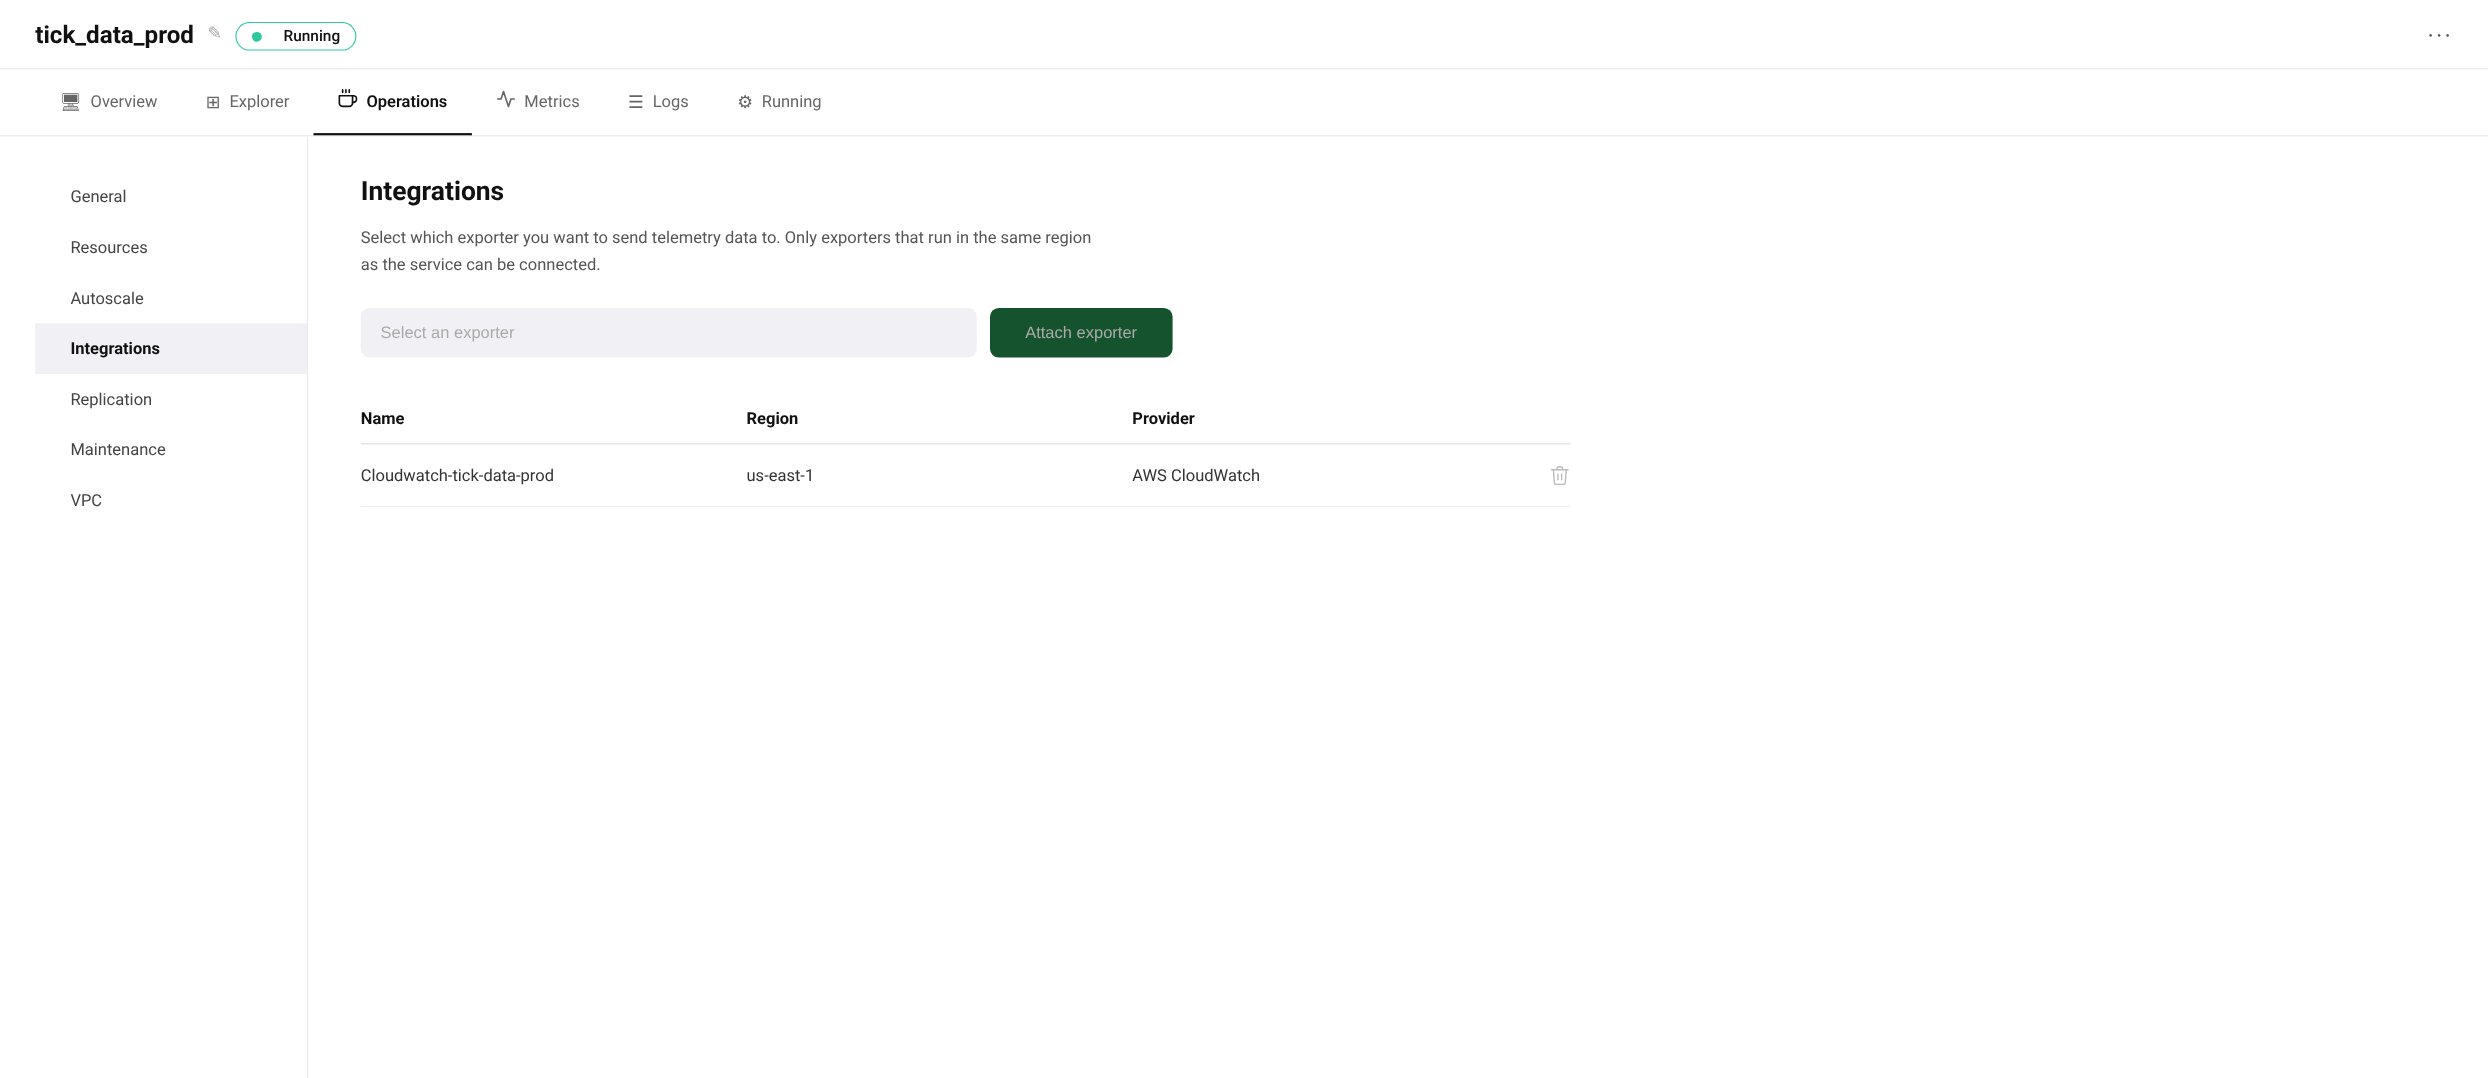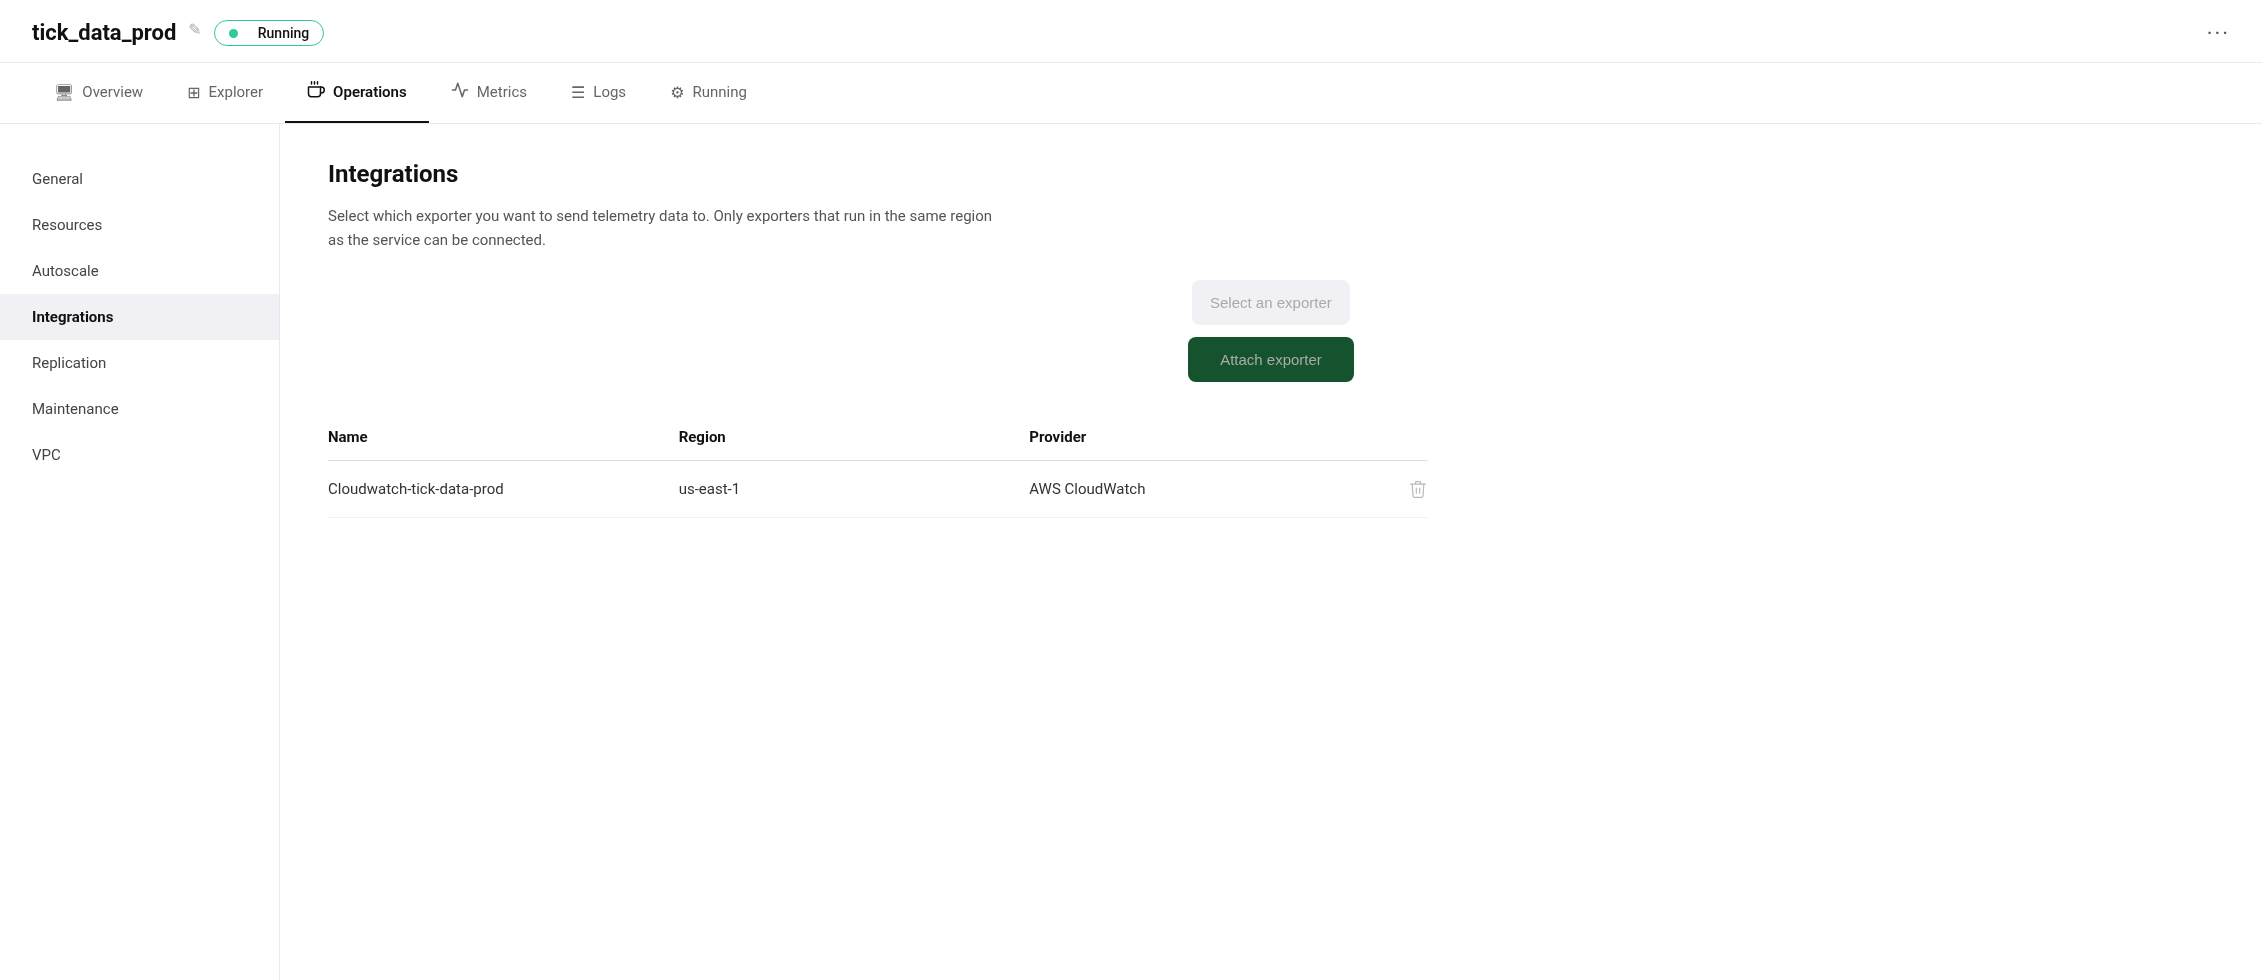--- a/index.html
+++ b/index.html
@@ -91,20 +91,21 @@
       min-width: 220px;
       padding: 32px 0 0 0;
       border-right: 1px solid #e8e8ee;
       flex-shrink: 0;
     }
     .sidebar-item {
       padding: 14px 32px;
       font-size: 15px;
       color: #444;
       cursor: pointer;
+      margin-left: 32px;
     }
     .sidebar-item.active {
       font-weight: 700;
       color: #111;
       background: #f0f0f5;
       border-radius: 0;
     }
     .content {
       flex: 1;
       padding: 36px 48px;
@@ -120,21 +121,20 @@
       color: #555;
       line-height: 1.6;
       max-width: 680px;
       margin-bottom: 28px;
     }
     .exporter-row {
       display: flex;
       gap: 12px;
       margin-bottom: 32px;
       align-items: center;
-      flex-direction: column;
     }
     .exporter-select {
       flex: 1;
       max-width: 560px;
       background: #f0f0f5;
       border: none;
       border-radius: 8px;
       padding: 14px 18px;
       font-size: 15px;
       color: #aaa;

